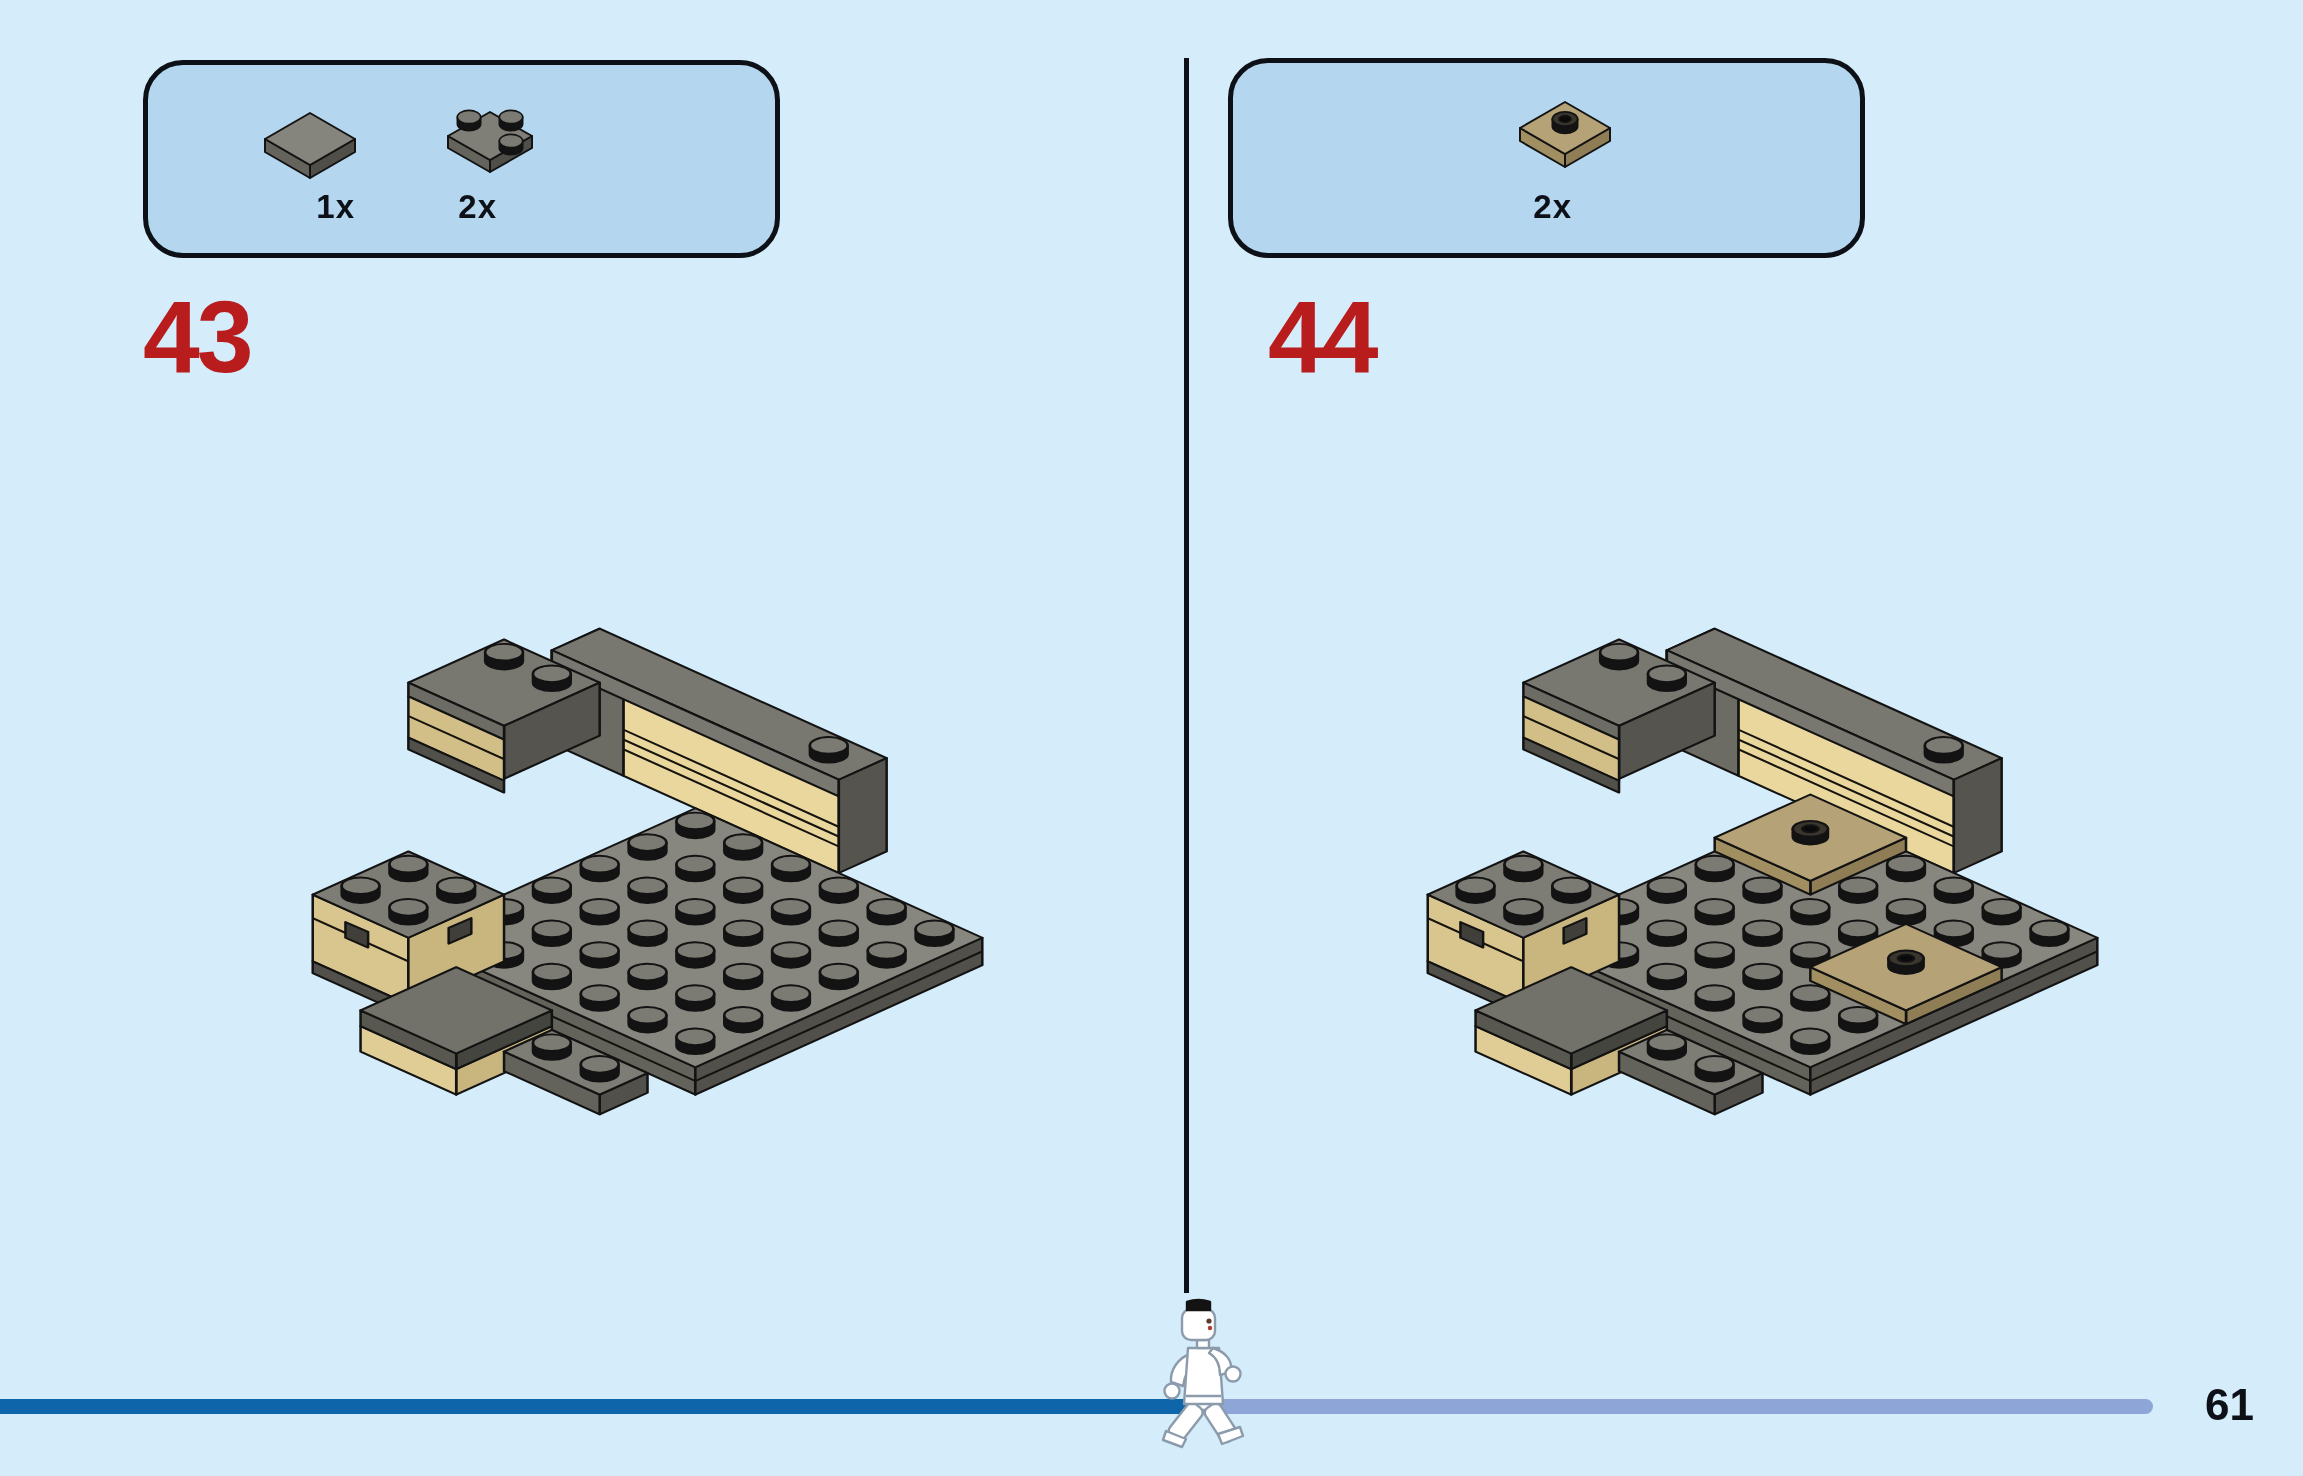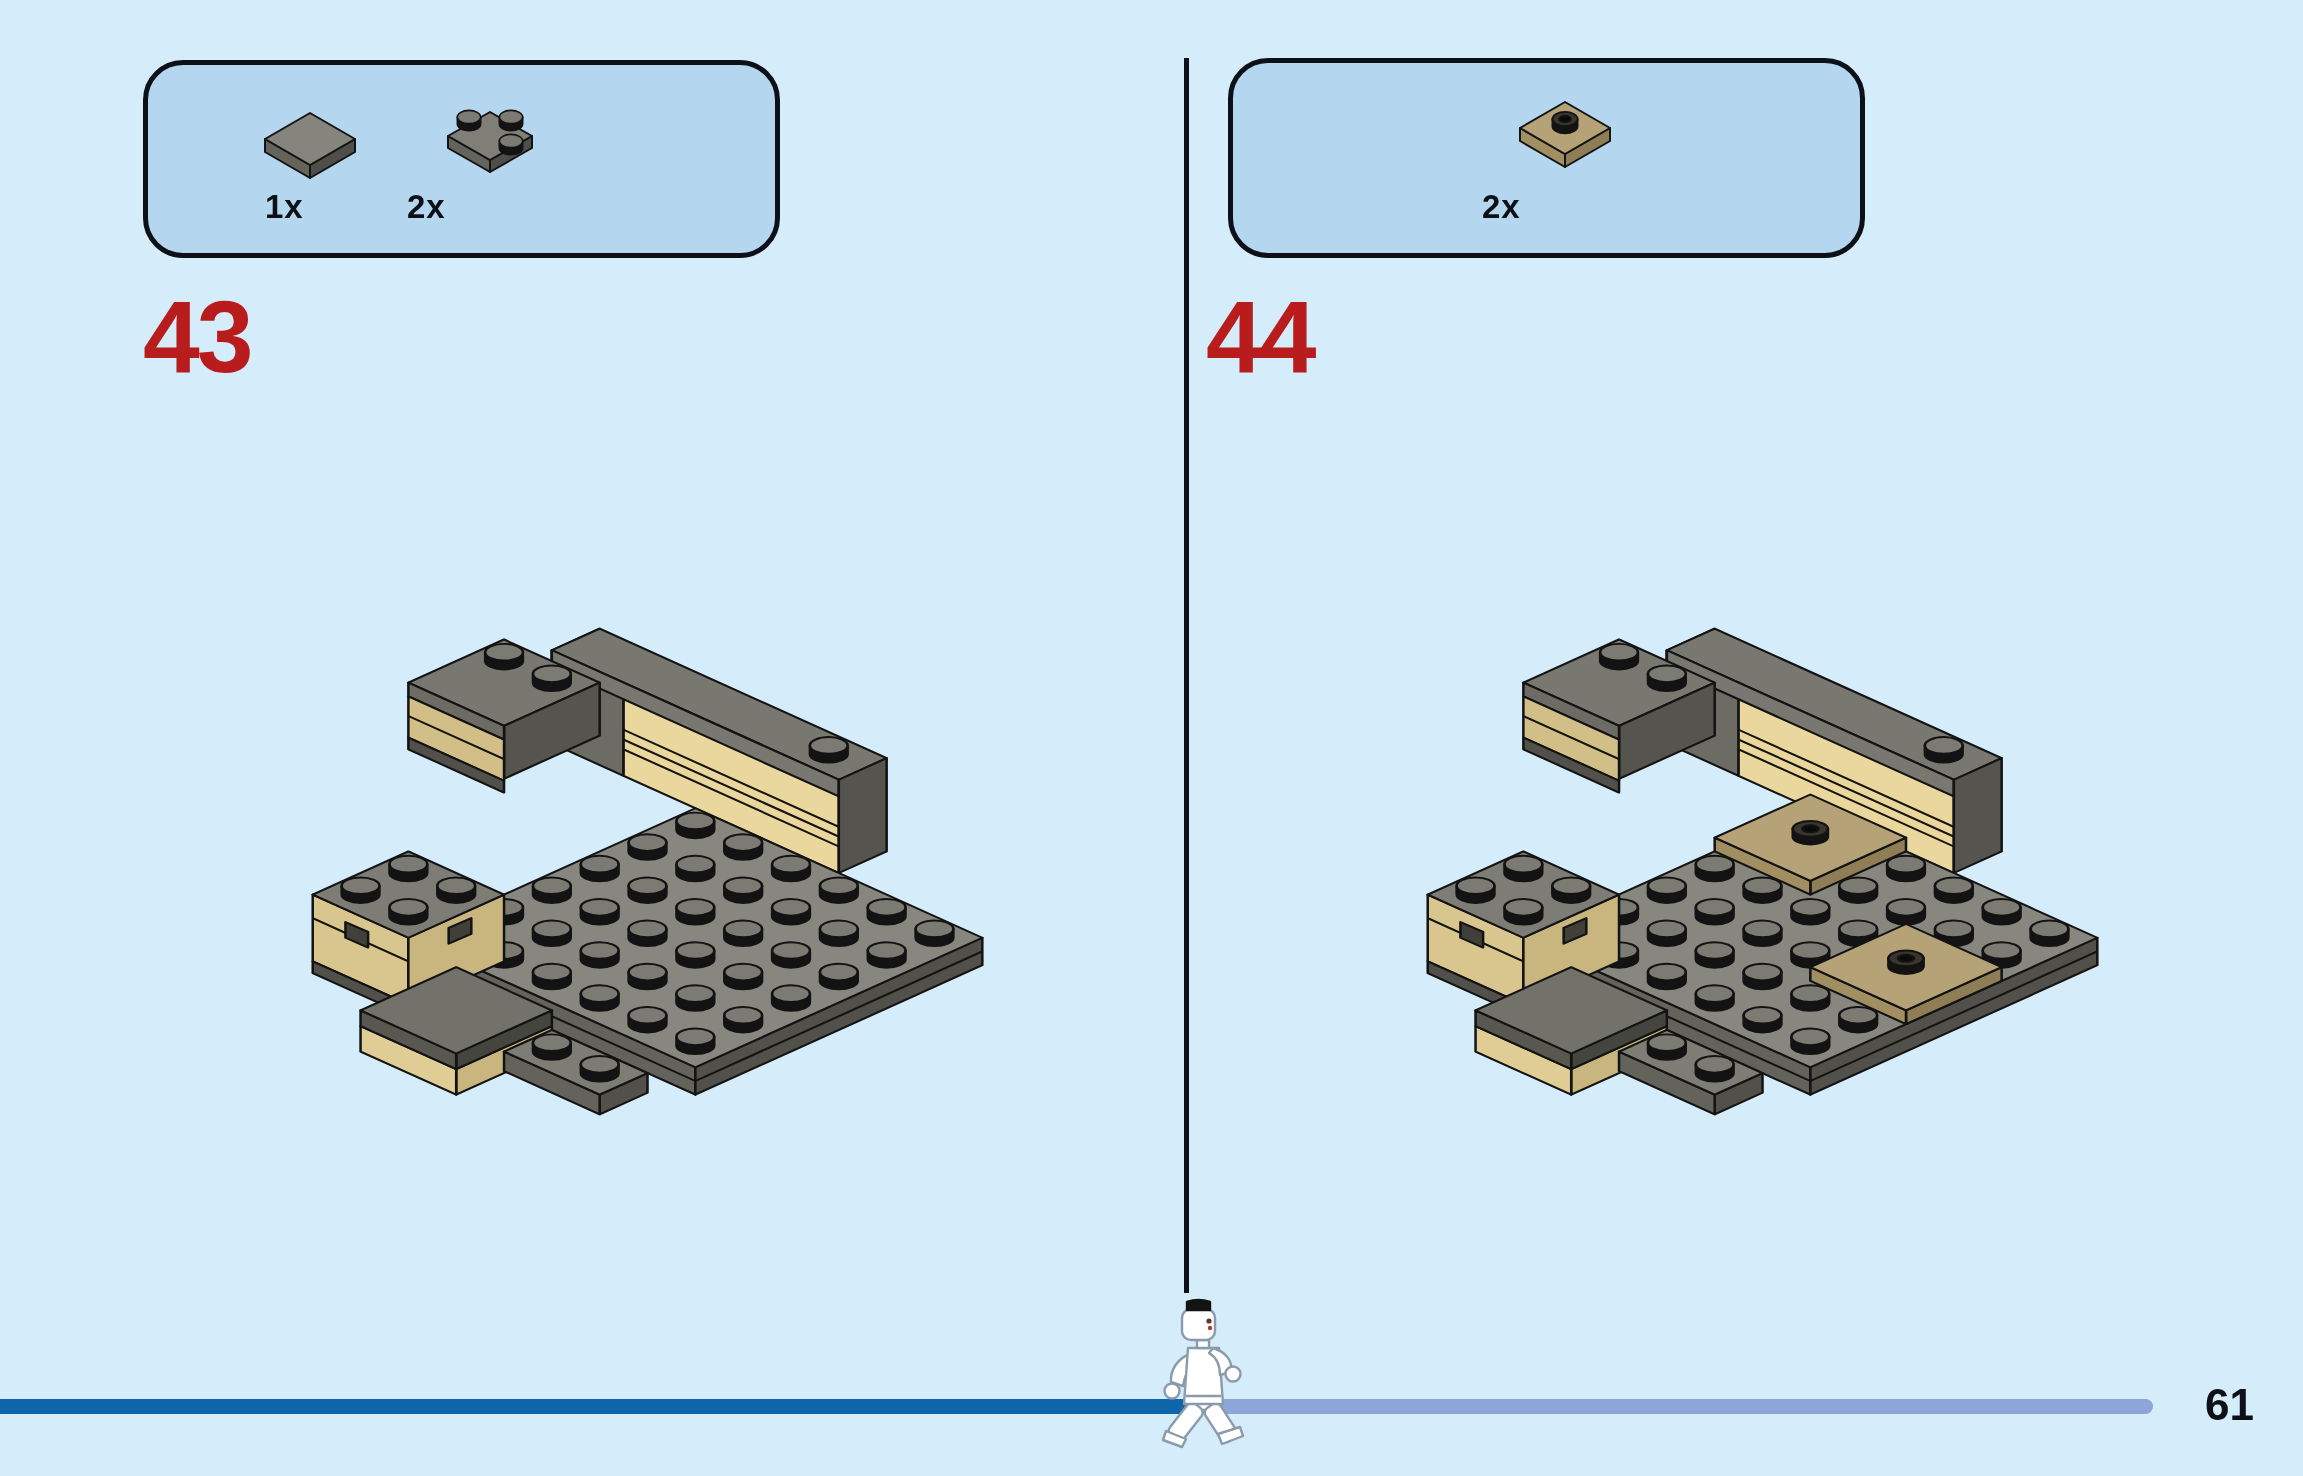--- a/index.html
+++ b/index.html
@@ -14,21 +14,21 @@
     background:#b4d6ee;
     border:5px solid #0d1117;
     border-radius:40px;
     box-sizing:border-box;
   }
   .qty-label{
     position:absolute;
     font-size:33px;
     font-weight:700;
     color:#0d1117;
-    text-align:left;
+    text-align:right;
     width:90px;
     letter-spacing:1px;
   }
   .step-number{
     position:absolute;
     font-size:102px;
     font-weight:700;
     color:#b91c1c;
     letter-spacing:-3px;
     line-height:1;
@@ -221,21 +221,21 @@
   <use href="#asm-base"></use>
 </svg>
 
 <div class="parts-box" style="left:1228px;top:58px;width:637px;height:200px;"></div>
 
 <svg class="abs" style="left:1505px;top:82px;" width="120" height="105" viewBox="0 0 120 105">
   <use href="#jumper-icon"></use>
 </svg>
 <div class="qty-label" style="left:1482px;top:188px;">2x</div>
 
-<div class="step-number" style="left:1206px;top:286px;">44</div>
+<div class="step-number" style="left:1268px;top:286px;">44</div>
 
 <svg class="abs" style="left:1395px;top:612px;" width="730" height="520" viewBox="100 0 580 530" preserveAspectRatio="none">
   <use href="#asm-base"></use>
 
   <g class="lineart">
     <polygon points="506,230 430,274 430,288 506,244" fill="#8f7d55"></polygon>
     <polygon points="430,274 354,230 354,244 430,288" fill="#a18e61"></polygon>
     <polygon points="430,186 506,230 430,274 354,230" fill="#b5a277"></polygon>
     <use href="#hstud" transform="translate(430,221)"></use>
   </g>

